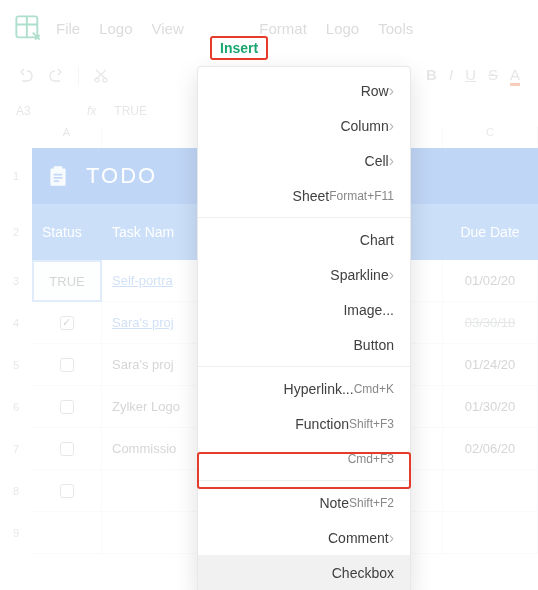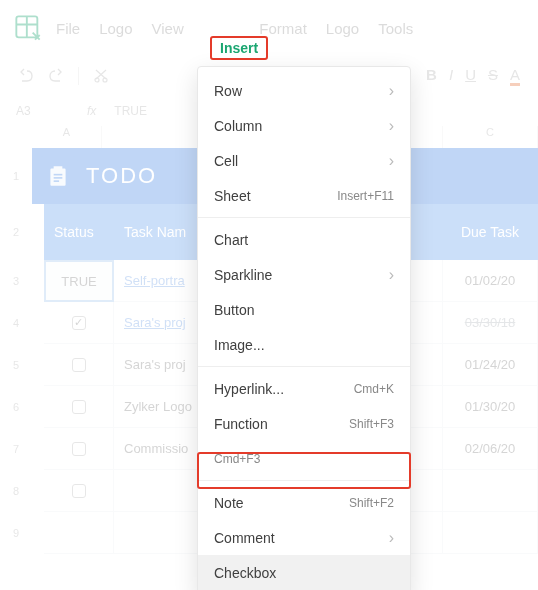--- a/index.html
+++ b/index.html
@@ -116,21 +116,21 @@
     }
     .cell {
       border-right: 1px solid #eef1f4;
       border-bottom: 1px solid #eef1f4;
       padding: 8px 10px;
       display:flex;
       align-items:center;
       font-size:13px;
       color:#888;
     }
-    .cell.colA { flex:0 0 70px; justify-content:center;margin-left:12px;}
+    .cell.colA { flex:0 0 70px; justify-content:center;}
     .cell.colB { flex: 1 1 auto; }
     .cell.colC { flex: 0 0 95px; justify-content:center;}
     
     .header-row .cell {
       background:#6da6f0;
       color:#fff;
       border-color:#6da6f0;
       font-size:14px;
     }
     .header-row .cell.colA,
@@ -168,27 +168,26 @@
       background:#fff;
       border:1px solid #e8e8e8;
       border-radius:4px;
       box-shadow: 0 8px 24px rgba(0,0,0,0.12);
       z-index: 20;
       padding: 6px 0;
     }
     .dd-item {
       display:flex;
       align-items:center;
-      justify-content:space-between;
+      justify-content:flex-end;
       height: 35px;
       padding: 0 16px;
       font-size: 14px;
       color:#404040;
       cursor:pointer;
-      gap:36px;
     }
     .dd-item .shortcut { font-size:12px; color:#888;}
     .dd-item .chevron {
       font-size:16px;color:#bbb;line-height:1;
     }
     .dd-sep { height:1px; background:#eee; margin:4px 0;}
     .dd-item.highlighted {
       background:#f1f1f1;
       position:relative;
     }
@@ -283,21 +282,21 @@
             </svg>
         </span>
         <span>TODO</span>
       </div>
     </div>
 
     <div class="sheet-row header-row" style="height:56px;">
       <div class="row-num">2</div>
       <div class="cell colA">Status</div>
       <div class="cell colB">Task Nam</div>
-      <div class="cell colC">Due Task</div>
+      <div class="cell colC">Due Date</div>
     </div>
 
     <div class="sheet-row">
       <div class="row-num">3</div>
       <div class="cell colA selected-cell-border">TRUE</div>
       <div class="cell colB blue-link">Self-portra</div>
       <div class="cell colC">01/02/20</div>
     </div>
 
     <div class="sheet-row">
@@ -366,35 +365,35 @@
   <div class="dd-item">
       <span>Column</span>
       <span class="chevron">›</span>
     </div>
   <div class="dd-item">
       <span>Cell</span>
       <span class="chevron">›</span>
     </div>
   <div class="dd-item">
       <span>Sheet</span>
-      <span class="shortcut">Insert+F11</span>
+      <span class="shortcut">Format+F11</span>
     </div>
   <div class="dd-sep"></div>
   <div class="dd-item">
       <span>Chart</span>
     </div>
   <div class="dd-item">
       <span>Sparkline</span>
       <span class="chevron">›</span>
     </div>
   <div class="dd-item">
+      <span>Image...</span>
+    </div>
+  <div class="dd-item">
       <span>Button</span>
-    </div>
-  <div class="dd-item">
-      <span>Image...</span>
     </div>
   <div class="dd-sep"></div>
   <div class="dd-item">
       <span>Hyperlink...</span>
       <span class="shortcut">Cmd+K</span>
     </div>
   <div class="dd-item">
       <span>Function</span>
       <span class="shortcut">Shift+F3</span>
     </div>

